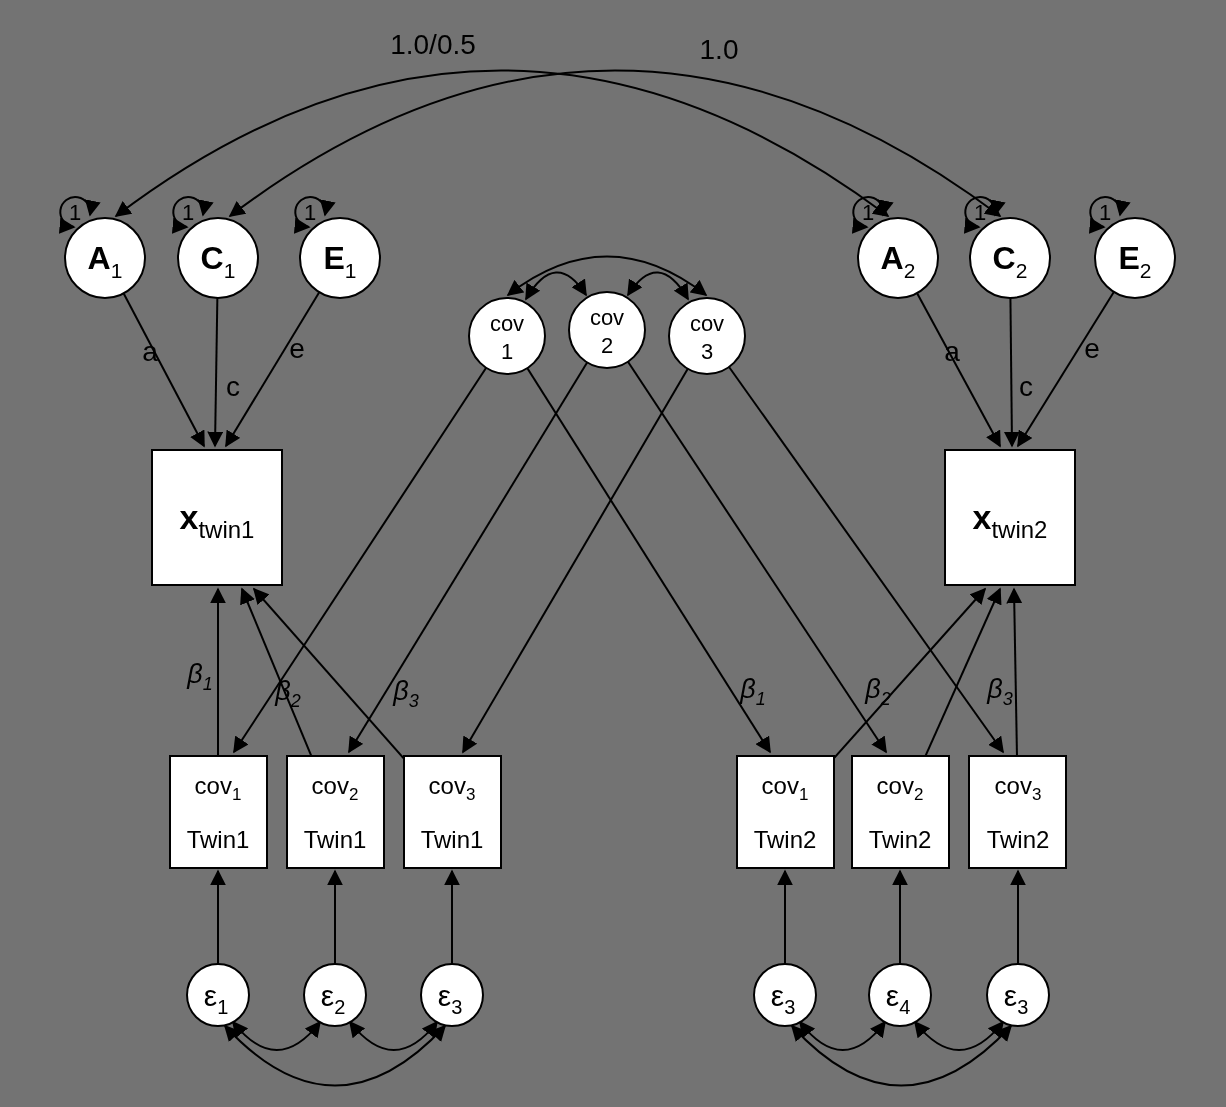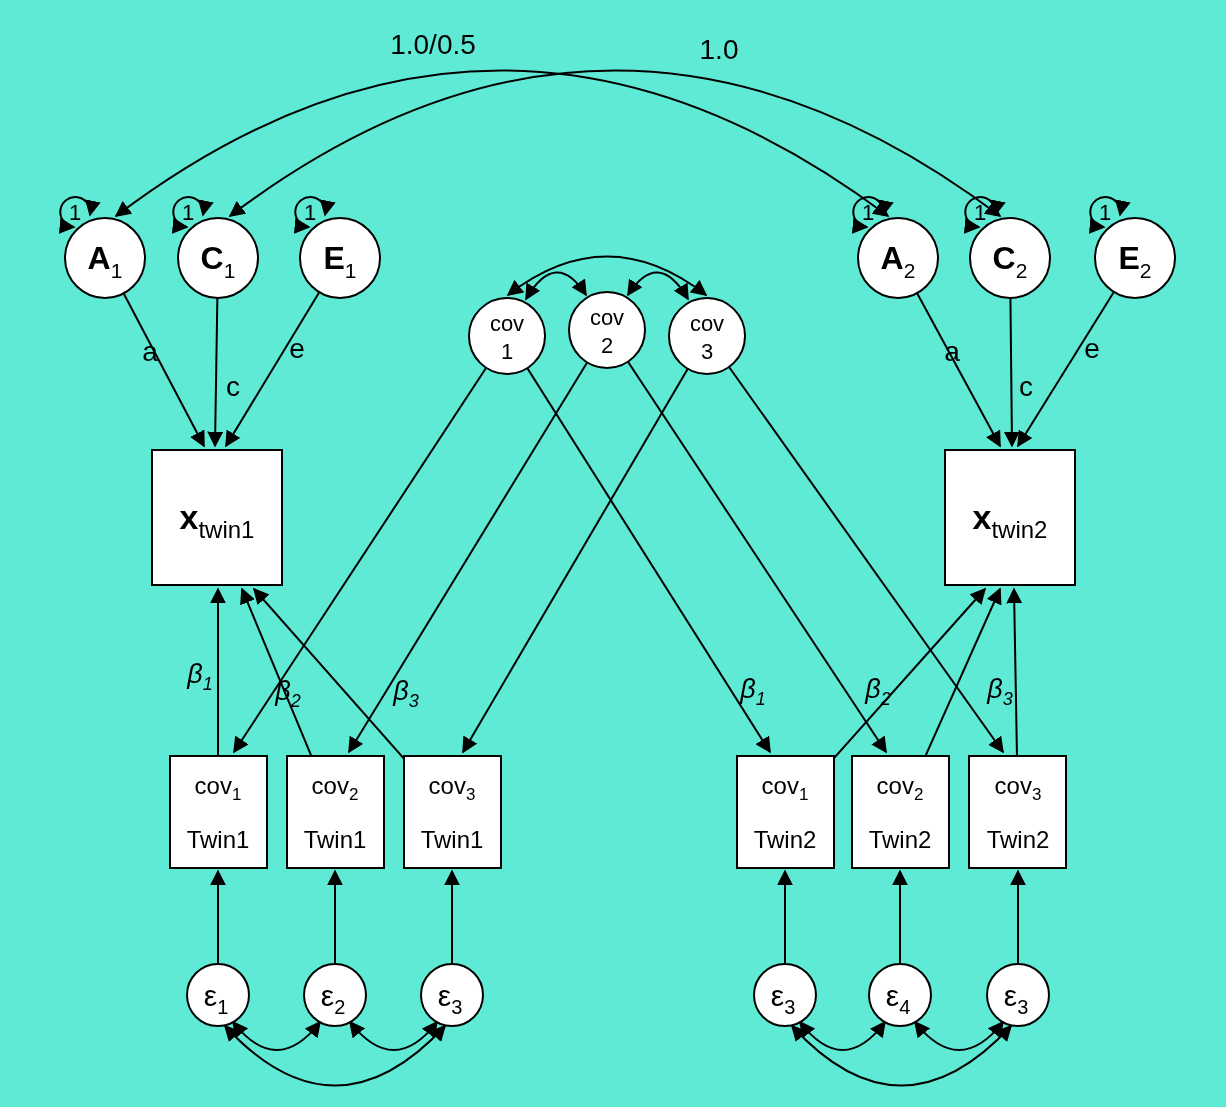--- a/index.html
+++ b/index.html
@@ -1,20 +1,20 @@
 <!DOCTYPE html>
 <html><head>
 <meta charset="utf-8">
 <style>
   html, body { margin: 0; padding: 0; background: #ffffff; }
   .stage {
     position: relative;
     width: 1226px;
     height: 1107px;
-    background: #5eead4;
+    background: #737373;
     font-family: "Liberation Sans", sans-serif;
   }
   svg { display: block; }
   .ln { fill: none; stroke: #000000; stroke-width: 2; }
   .shape { fill: #ffffff; stroke: #000000; stroke-width: 2; }
   text { fill: #000000; font-family: "Liberation Sans", sans-serif; }
   .t-mid { text-anchor: middle; }
   .ital { font-style: italic; }
 </style>
 </head>

